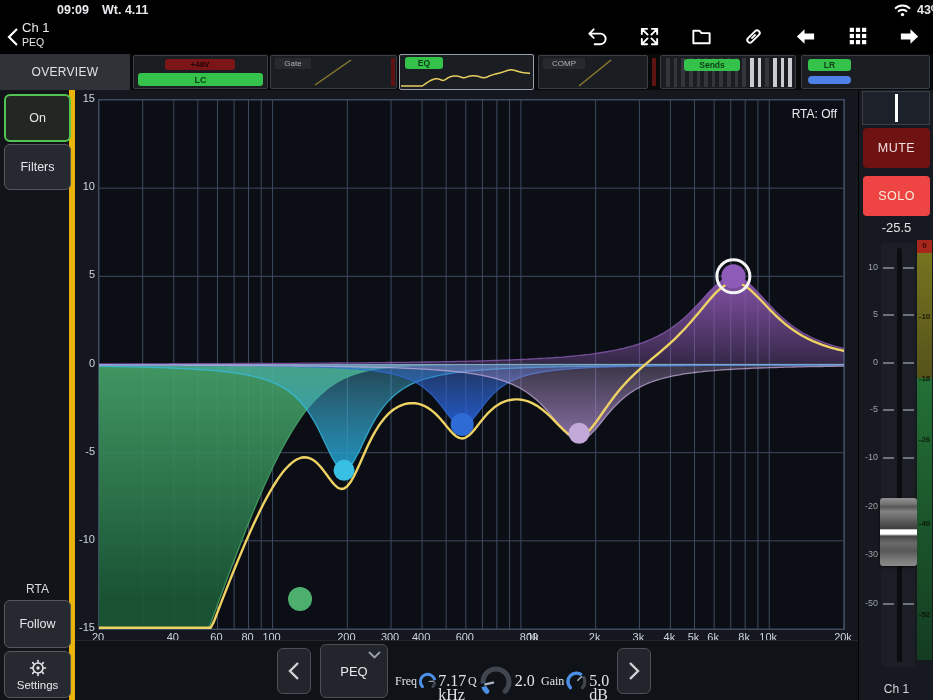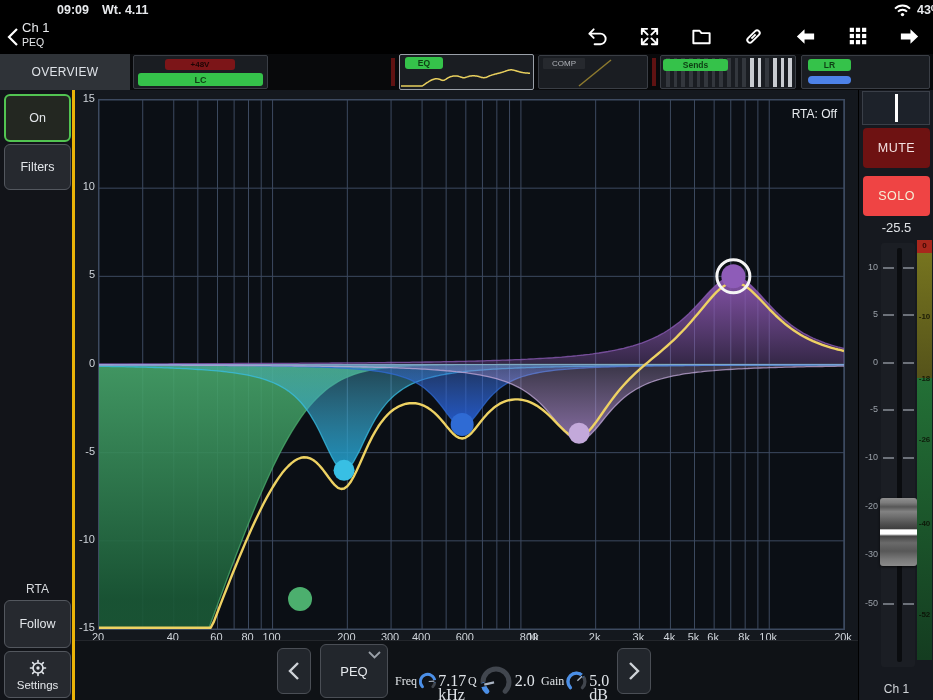--- a/index.html
+++ b/index.html
@@ -15,21 +15,21 @@
   .navicon{width:27px;height:26px;display:flex;align-items:center;justify-content:center;cursor:pointer;}
 
   
   #striprow{left:0;top:54px;width:933px;height:36px;background:#08090b;}
   .stripsec{position:absolute;background:#1a1d22;border:1px solid #3a3e45;box-sizing:border-box;border-radius:2px;}
   .pill{position:absolute;background:#35c24a;border-radius:3px;color:#0e3f14;font-weight:bold;display:flex;align-items:center;justify-content:center;}
   .minilabel{position:absolute;background:#26292e;color:#aeb2b8;font-size:8px;display:flex;align-items:center;justify-content:center;border-radius:1px;}
   .redmeter{position:absolute;background:#5f1212;width:4px;height:28px;}
 
   
-  #sidebar{left:0;top:90px;width:75px;height:610px;background:#121419;border-right:3px solid #eab308;box-sizing:border-box;}
+  #sidebar{left:0;top:90px;width:75px;height:610px;background:#121419;border-right:6px solid #eab308;box-sizing:border-box;}
   .sbtn{position:absolute;left:4px;width:67px;background:#26292f;border:1.5px solid #53575e;border-radius:6px;box-sizing:border-box;
         display:flex;flex-direction:column;align-items:center;justify-content:center;color:#e3e6ea;font-size:12.5px;cursor:pointer;}
 
   
   #grapharea{left:75px;top:90px;width:783px;height:550px;background:#14181e;}
   #plot{position:absolute;left:23px;top:9px;width:745px;height:529px;background:#0b0f15;border:1px solid #3d4a60;box-sizing:content-box;}
   #plot svg{display:block;overflow:hidden;}
   .ylab{position:absolute;left:0;width:20px;text-align:right;font-size:11px;color:#cfd4da;}
   .xlab{position:absolute;top:541px;transform:translateX(-50%);font-size:11px;color:#cfd4da;}
   #rtastatus{position:absolute;right:7px;top:7px;font-size:12px;color:#e8ebef;cursor:pointer;}
@@ -151,20 +151,26 @@
   </div>
 
   <div id="striprow" class="abs">
     <div class="abs flexc" style="left:0;top:0;width:130px;height:36px;background:#2f3338;font-size:12px;color:#dfe3e8;letter-spacing:.3px;cursor:pointer">OVERVIEW</div>
 
     <div class="stripsec" style="left:133px;top:1px;width:135px;height:34px;cursor:pointer">
       <div class="pill" style="left:31px;top:3px;width:70px;height:11px;background:#7c1518;color:#1d0404;font-size:8px">+48V</div>
       <div class="pill" style="left:4px;top:17px;width:125px;height:13px;font-size:9px">LC</div>
     </div>
 
+    <div class="stripsec" style="left:270px;top:1px;width:127px;height:34px;cursor:pointer">
+      <div class="minilabel" style="left:4px;top:2px;width:36px;height:11px">Gate</div>
+      <svg width="125" height="32" style="position:absolute;left:0;top:0">
+        <line x1="44" y1="29" x2="80" y2="4" stroke="#8d7a2e" stroke-width="1.5"></line>
+      </svg>
+    </div>
     <div class="redmeter" style="left:391px;top:4px"></div>
 
     <div class="stripsec" style="left:399px;top:0;width:135px;height:36px;border:1.5px solid #9aa0a8;cursor:pointer">
       <div class="pill" style="left:5px;top:2px;width:38px;height:12px;font-size:8.5px">EQ</div>
       <svg id="eqthumb" width="129" height="24" style="position:absolute;left:1px;top:9px">
           <path d="M0.0 22.0 L0.5 22.0 L1.1 22.0 L1.6 22.0 L2.1 22.0 L2.7 22.0 L3.2 22.0 L3.8 22.0 L4.3 22.0 L4.8 22.0 L5.4 22.0 L5.9 22.0 L6.5 22.0 L7.0 22.0 L7.5 22.0 L8.1 22.0 L8.6 22.0 L9.1 22.0 L9.7 22.0 L10.2 22.0 L10.7 22.0 L11.3 22.0 L11.8 22.0 L12.4 22.0 L12.9 22.0 L13.4 22.0 L14.0 22.0 L14.5 22.0 L15.0 22.0 L15.6 22.0 L16.1 22.0 L16.7 22.0 L17.2 22.0 L17.7 22.0 L18.3 22.0 L18.8 22.0 L19.3 22.0 L19.9 22.0 L20.4 22.0 L21.0 22.0 L21.5 21.9 L22.0 21.5 L22.6 21.1 L23.1 20.7 L23.7 20.3 L24.2 19.9 L24.7 19.5 L25.3 19.2 L25.8 18.8 L26.3 18.4 L26.9 18.1 L27.4 17.8 L28.0 17.4 L28.5 17.1 L29.0 16.8 L29.6 16.5 L30.1 16.3 L30.6 16.0 L31.2 15.8 L31.7 15.5 L32.3 15.4 L32.8 15.2 L33.3 15.0 L33.9 14.9 L34.4 14.8 L34.9 14.8 L35.5 14.7 L36.0 14.7 L36.5 14.8 L37.1 14.9 L37.6 15.0 L38.2 15.2 L38.7 15.3 L39.2 15.5 L39.8 15.8 L40.3 16.0 L40.9 16.2 L41.4 16.3 L41.9 16.4 L42.5 16.3 L43.0 16.2 L43.5 16.0 L44.1 15.7 L44.6 15.4 L45.2 15.1 L45.7 14.7 L46.2 14.3 L46.8 14.0 L47.3 13.7 L47.8 13.4 L48.4 13.2 L48.9 12.9 L49.4 12.7 L50.0 12.6 L50.5 12.4 L51.1 12.3 L51.6 12.2 L52.1 12.1 L52.7 12.0 L53.2 12.0 L53.8 12.0 L54.3 12.0 L54.8 12.0 L55.4 12.0 L55.9 12.1 L56.4 12.1 L57.0 12.2 L57.5 12.3 L58.1 12.5 L58.6 12.6 L59.1 12.8 L59.7 13.0 L60.2 13.2 L60.7 13.3 L61.3 13.5 L61.8 13.7 L62.3 13.7 L62.9 13.8 L63.4 13.7 L64.0 13.6 L64.5 13.5 L65.0 13.3 L65.6 13.1 L66.1 12.9 L66.7 12.7 L67.2 12.5 L67.7 12.4 L68.3 12.2 L68.8 12.1 L69.3 12.0 L69.9 11.9 L70.4 11.9 L71.0 11.8 L71.5 11.8 L72.0 11.8 L72.6 11.8 L73.1 11.8 L73.6 11.8 L74.2 11.9 L74.7 11.9 L75.3 12.0 L75.8 12.1 L76.3 12.2 L76.9 12.3 L77.4 12.5 L77.9 12.6 L78.5 12.8 L79.0 12.9 L79.5 13.1 L80.1 13.2 L80.6 13.4 L81.2 13.5 L81.7 13.6 L82.2 13.7 L82.8 13.7 L83.3 13.7 L83.8 13.6 L84.4 13.5 L84.9 13.4 L85.5 13.2 L86.0 13.0 L86.5 12.7 L87.1 12.5 L87.6 12.3 L88.1 12.1 L88.7 11.8 L89.2 11.6 L89.8 11.4 L90.3 11.2 L90.8 11.1 L91.4 10.9 L91.9 10.7 L92.4 10.6 L93.0 10.4 L93.5 10.3 L94.1 10.1 L94.6 10.0 L95.1 9.9 L95.7 9.7 L96.2 9.6 L96.8 9.5 L97.3 9.3 L97.8 9.2 L98.4 9.1 L98.9 8.9 L99.4 8.8 L100.0 8.6 L100.5 8.5 L101.1 8.3 L101.6 8.1 L102.1 7.9 L102.7 7.8 L103.2 7.6 L103.7 7.4 L104.3 7.2 L104.8 7.0 L105.4 6.8 L105.9 6.6 L106.4 6.5 L107.0 6.3 L107.5 6.2 L108.0 6.0 L108.6 5.9 L109.1 5.9 L109.6 5.8 L110.2 5.8 L110.7 5.8 L111.3 5.9 L111.8 6.0 L112.3 6.1 L112.9 6.2 L113.4 6.4 L113.9 6.5 L114.5 6.7 L115.0 6.8 L115.6 7.0 L116.1 7.2 L116.6 7.3 L117.2 7.5 L117.7 7.6 L118.3 7.8 L118.8 7.9 L119.3 8.0 L119.9 8.2 L120.4 8.3 L120.9 8.4 L121.5 8.5 L122.0 8.6 L122.6 8.7 L123.1 8.7 L123.6 8.8 L124.2 8.9 L124.7 8.9 L125.2 9.0 L125.8 9.0 L126.3 9.1 L126.9 9.1 L127.4 9.2 L127.9 9.2 L128.5 9.3 L129.0 9.3 " fill="none" stroke="#e8cf5e" stroke-width="1.5"></path>
         </svg>
     </div>
 
     <div class="stripsec" style="left:538px;top:1px;width:110px;height:34px;cursor:pointer">
@@ -188,21 +194,21 @@
           <div style="flex: 1 1 0%; background: rgb(51, 55, 61);"></div>
           <div style="flex: 1 1 0%; background: rgb(51, 55, 61);"></div>
           <div style="flex: 1 1 0%; background: rgb(51, 55, 61);"></div>
           <div style="flex: 1 1 0%; background: rgb(201, 204, 209);"></div>
           <div style="flex: 1 1 0%; background: rgb(201, 204, 209);"></div>
           <div style="flex: 1 1 0%; background: rgb(51, 55, 61);"></div>
           <div style="flex: 1 1 0%; background: rgb(201, 204, 209);"></div>
           <div style="flex: 1 1 0%; background: rgb(201, 204, 209);"></div>
           <div style="flex: 1 1 0%; background: rgb(201, 204, 209);"></div>
         </div>
-      <div class="pill" style="left:2px;top:3px;width:65px;height:12px;font-size:8.5px">Sends</div>
+      <div class="pill" style="left:23px;top:3px;width:56px;height:12px;font-size:8.5px">Sends</div>
     </div>
 
     <div class="stripsec" style="left:801px;top:1px;width:129px;height:34px;cursor:pointer">
       <div class="pill" style="left:6px;top:3px;width:43px;height:12px;font-size:8.5px">LR</div>
       <div style="position:absolute;left:6px;top:20px;width:43px;height:8px;border-radius:4px;background:#4d82e8"></div>
     </div>
   </div>
 
   <div id="sidebar" class="abs">
     <div class="sbtn" style="top:4px;height:48px;border:2px solid #52c452;background:#232721">On</div>

